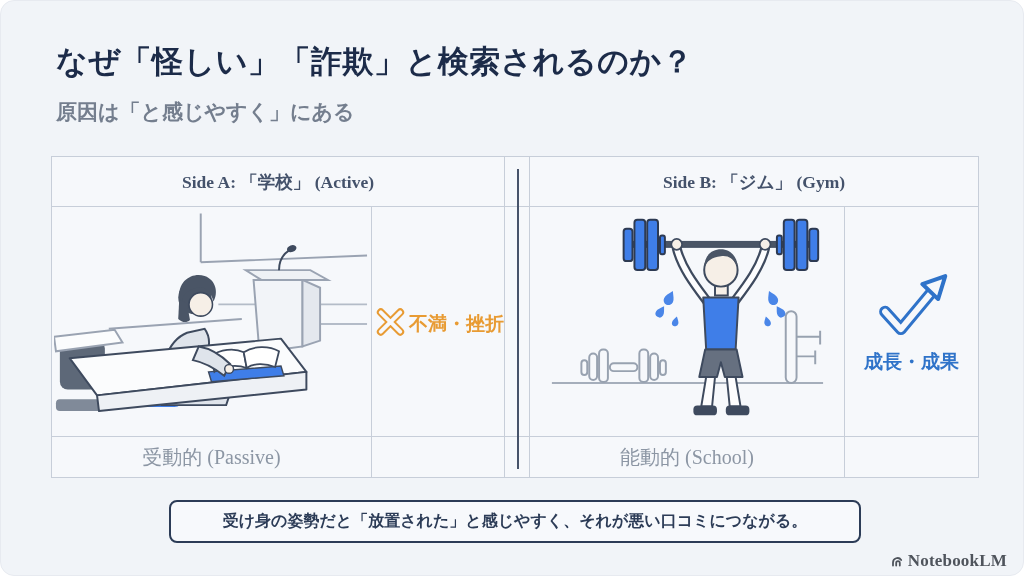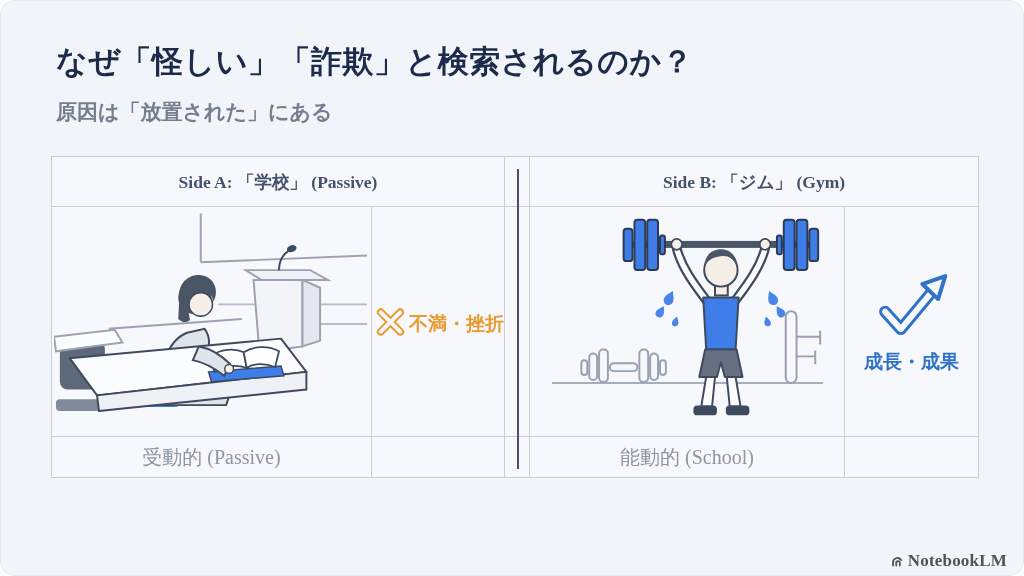--- a/index.html
+++ b/index.html
@@ -53,25 +53,25 @@
   .watermark{position:absolute;right:16px;top:550px;display:flex;align-items:center;
              gap:4px;color:#4F545C;}
   .watermark .wm-label{font-size:17px;font-weight:700;letter-spacing:.2px;}
 </style>
 </head>
 <body>
 
 <div class="slide">
 
   <div class="title">なぜ「怪しい」「詐欺」と検索されるのか？</div>
-  <div class="subtitle">原因は「放置された」にある</div>
+  <div class="subtitle">原因は「と感じやすく」にある</div>
 
   <div class="cmp">
 
-    <div class="cell hdr h-a">Side A: 「学校」 (Passive)</div>
+    <div class="cell hdr h-a">Side A: 「学校」 (Active)</div>
     <div class="cell gap1"></div>
     <div class="cell hdr h-b last-col">Side B: 「ジム」 (Gym)</div>
 
     <div class="cell il-a">
       <svg class="ill" viewBox="0 0 322 229">
         <path d="M150 4 V54 M150 54 L320 47" fill="none" stroke="#9AA3B2" stroke-width="2"></path>
         <path d="M168 97 H320 M258 117 H320" fill="none" stroke="#B4BCC8" stroke-width="2"></path>
         <rect x="6" y="134" width="46" height="50" rx="8" fill="#5D6878"></rect>
         <path d="M0 130 L62 123 L70 136 L2 145 Z" fill="#FBFCFD" stroke="#9AA3B2" stroke-width="2"></path>
         <rect x="2" y="194" width="56" height="12" rx="4" fill="#808A99"></rect>
@@ -195,20 +195,23 @@
     <div class="cell f-a2 last-row"></div>
     <div class="cell gap3 last-row"></div>
     <div class="cell f-b last-row">
       <span class="foot-label">能動的 (School)</span>
     </div>
     <div class="cell f-b2 last-row last-col"></div>
 
     <div class="vdivider"></div>
   </div>
 
+  <div class="callout">
+    <span>受け身の姿勢だと「放置された」と感じやすく、それが悪い口コミにつながる。</span>
+  </div>
 
   <div class="watermark">
     <svg width="13" height="13" viewBox="0 0 13 13">
       <path d="M2 10.5 V7.5 a4.5 4.5 0 0 1 8.2 -2.5" fill="none" stroke="#4F545C" stroke-width="1.8" stroke-linecap="round"></path>
       <path d="M5.2 10.5 V8 a1.8 1.8 0 0 1 3.6 0 v2.5" fill="none" stroke="#4F545C" stroke-width="1.8" stroke-linecap="round"></path>
     </svg>
     <span class="wm-label">NotebookLM</span>
   </div>
 
 </div>

